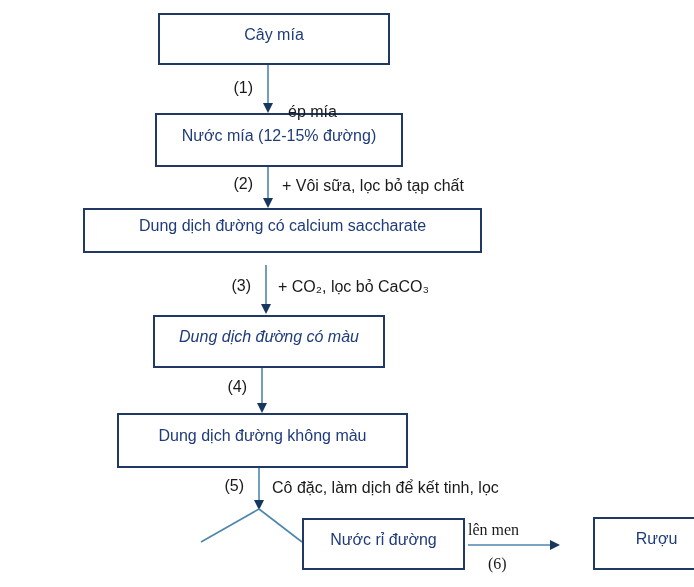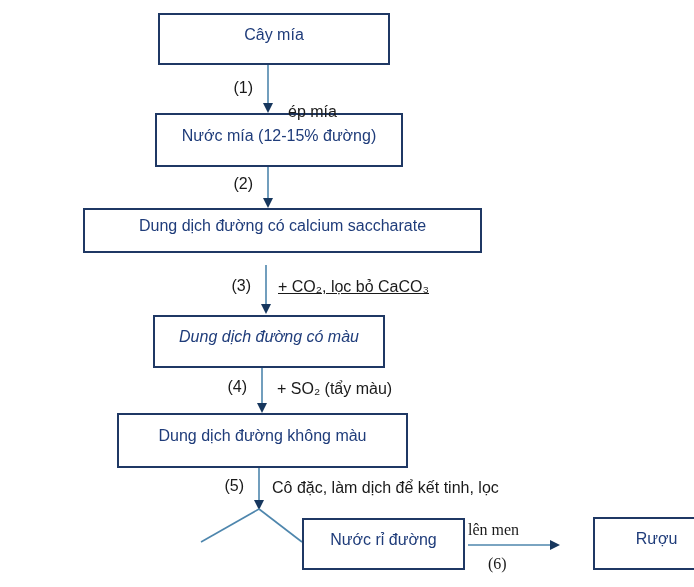--- a/index.html
+++ b/index.html
@@ -104,26 +104,26 @@
   </div>
 
   <div class="box" style="left:593px; top:517px; width:127px; height:53px;">
     <span>Rượu</span>
   </div>
 
   <div class="step-num" style="left:193px; top:78px;  width:60px;">(1)</div>
   <div class="step-desc" style="left:288px; top:78px;margin-top:24px;">ép mía</div>
 
   <div class="step-num" style="left:193px; top:174px; width:60px;">(2)</div>
+  <div class="step-desc" style="left:282px; top:176px;">+ Vôi sữa, lọc bỏ tạp chất</div>
 
   <div class="step-num" style="left:191px; top:276px; width:60px;">(3)</div>
-  <div class="step-desc" style="left:278px; top:277px;text-decoration:underline;">+ CO₂, lọc bỏ CaCO₃</div>
+  <div class="step-desc" style="left:278px; top:277px;">+ CO₂, lọc bỏ CaCO₃</div>
 
   <div class="step-num" style="left:187px; top:377px; width:60px;">(4)</div>
-  <div class="step-desc" style="left:277px; top:379px;">+ SO₂ (tẩy màu)</div>
 
   <div class="step-num" style="left:184px; top:476px; width:60px;">(5)</div>
   <div class="step-desc" style="left:272px; top:478px;">Cô đặc, làm dịch để kết tinh, lọc</div>
 
   <div class="step-desc centered" style="left:468px; top:520px; width:90px;">lên men</div>
   <div class="step-desc centered" style="left:488px; top:554px; width:55px;">(6)</div>
 
 </div>
 
 </body></html>

